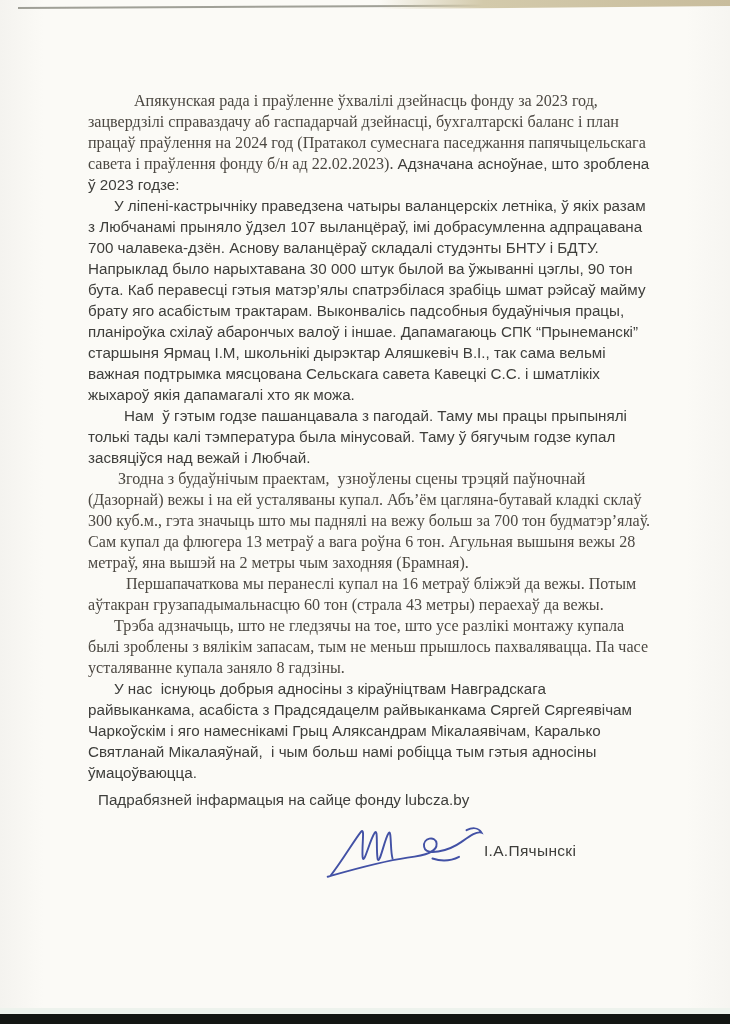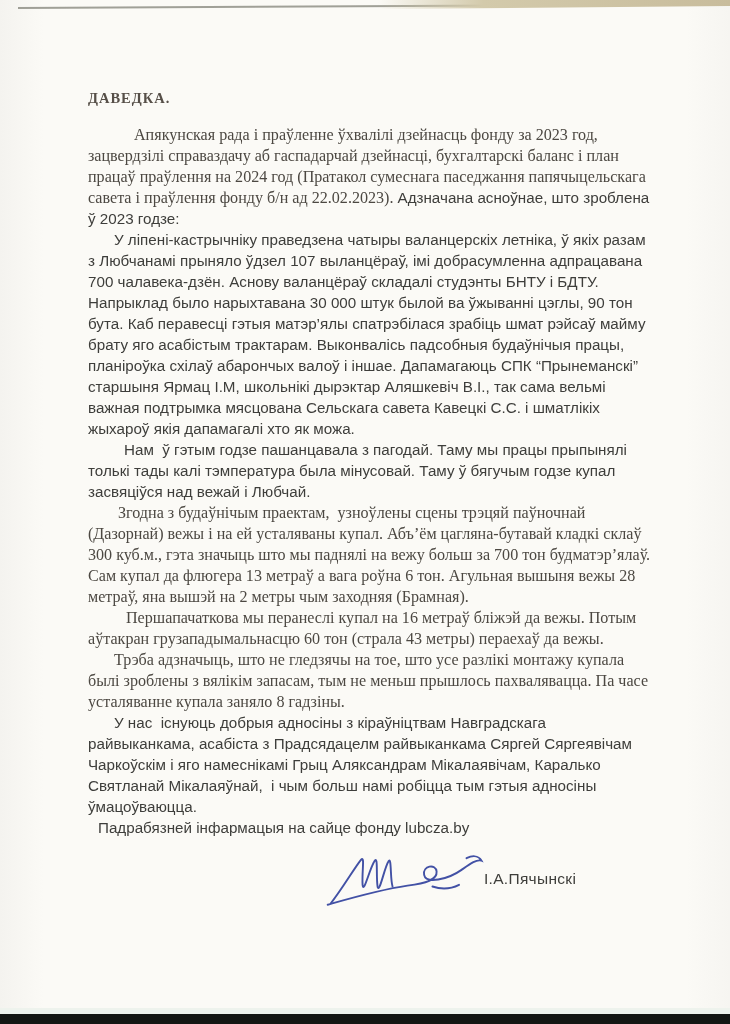--- a/index.html
+++ b/index.html
@@ -79,31 +79,30 @@
 </style>
 </head>
 <body>
 
 <div class="scan-page">
 
   <div class="top-edge-line"></div>
   <div class="top-right-strip"></div>
 
   <div class="content">
-    <h1 class="doc-title">ДАВЕДКА.</h1>
 
     <div id="doc-body">
         <p class="para" style="text-indent: 46px;"><span class="seg-serif">Апякунская рада і праўленне ўхвалілі дзейнасць фонду за 2023 год, зацвердзілі справаздачу аб гаспадарчай дзейнасці, бухгалтарскі баланс і план працаў праўлення на 2024 год (Пратакол сумеснага паседжання папячыцельскага савета і праўлення фонду б/н ад 22.02.2023). </span><span class="seg-sans">Адзначана асноўнае, што зроблена ў 2023 годзе:</span></p>
         <p class="para" style="text-indent: 26px;"><span class="seg-sans">У ліпені-кастрычніку праведзена чатыры валанцерскіх летніка, ў якіх разам з Любчанамі прыняло ўдзел 107 выланцёраў, імі добрасумленна адпрацавана 700 чалавека-дзён. Аснову валанцёраў складалі студэнты БНТУ і БДТУ. Напрыклад было нарыхтавана 30 000 штук былой ва ўжыванні цэглы, 90 тон бута. Каб перавесці гэтыя матэр’ялы спатрэбілася зрабіць шмат рэйсаў майму брату яго асабістым трактарам. Выконвалісь падсобныя будаўнічыя працы, планіроўка схілаў абарончых валоў і іншае. Дапамагаюць СПК “Прынеманскі” старшыня Ярмац І.М, школьнікі дырэктар Аляшкевіч В.І., так сама вельмі важная подтрымка мясцована Сельскага савета Кавецкі С.С. і шматлікіх  жыхароў якія дапамагалі хто як можа.</span></p>
         <p class="para" style="text-indent: 36px;"><span class="seg-sans">Нам  ў гэтым годзе пашанцавала з пагодай. Таму мы працы прыпынялі толькі тады калі тэмпература была мінусовай. Таму ў бягучым годзе купал засвяціўся над вежай і Любчай.</span></p>
         <p class="para" style="text-indent: 30px;"><span class="seg-serif">Згодна з будаўнічым праектам,  узноўлены сцены трэцяй паўночнай (Дазорнай) вежы і на ей усталяваны купал. Абъ’ём цагляна-бутавай кладкі склаў 300 куб.м., гэта значыць што мы паднялі на вежу больш за 700 тон будматэр’ялаў. Сам купал да флюгера 13 метраў а вага роўна 6 тон. Агульная вышыня вежы 28 метраў, яна вышэй на 2 метры чым заходняя (Брамная).</span></p>
         <p class="para" style="text-indent: 38px;"><span class="seg-serif">Першапачаткова мы перанеслі купал на 16 метраў бліжэй да вежы. Потым аўтакран грузападымальнасцю 60 тон (страла 43 метры) пераехаў да вежы.</span></p>
         <p class="para" style="text-indent: 26px;"><span class="seg-serif">Трэба адзначыць, што не гледзячы на тое, што усе разлікі монтажу купала былі зроблены з вялікім запасам, тым не меньш прышлось пахвалявацца. Па часе усталяванне купала заняло 8 гадзіны.</span></p>
         <p class="para" style="text-indent: 26px;"><span class="seg-sans">У нас  існуюць добрыя адносіны з кіраўніцтвам Навградскага райвыканкама, асабіста з Прадсядацелм райвыканкама Сяргей Сяргеявічам Чаркоўскім і яго намеснікамі Грыц Аляксандрам Мікалаявічам, Каралько Святланай Мікалаяўнай,  і чым больш намі робіцца тым гэтыя адносіны ўмацоўваюцца.</span></p>
-        <p class="para" style="text-indent: 10px;"><span class="seg-sans">Падрабязней інфармацыя на сайце фонду lubcza.by</span></p>
+        <p class="para" style="text-indent: 10px; margin-top: 6px;"><span class="seg-sans">Падрабязней інфармацыя на сайце фонду lubcza.by</span></p>
       </div>
 
     <div class="signature-row">
       <svg class="signature-svg" width="158" height="60" viewBox="0 0 190 70" fill="none">
         <g stroke="var(--ink-blue)" stroke-width="2.3" stroke-linecap="round" fill="none" opacity="0.9">
           <path d="M6,64 C20,46 34,22 42,12 C47,6 43,26 44,42 C45,54 52,24 58,14 C63,5 60,30 62,44 C64,54 70,22 75,14 C79,7 77,34 80,44"></path>
           <path d="M2,66 C30,58 64,48 98,43 C120,40 134,36 133,26 C132,16 116,19 118,30 C120,41 146,36 163,24 C173,17 181,11 187,13 C183,6 175,7 169,10"></path>
           <path d="M128,44 C140,48 152,46 160,42"></path>
         </g>
       </svg>

